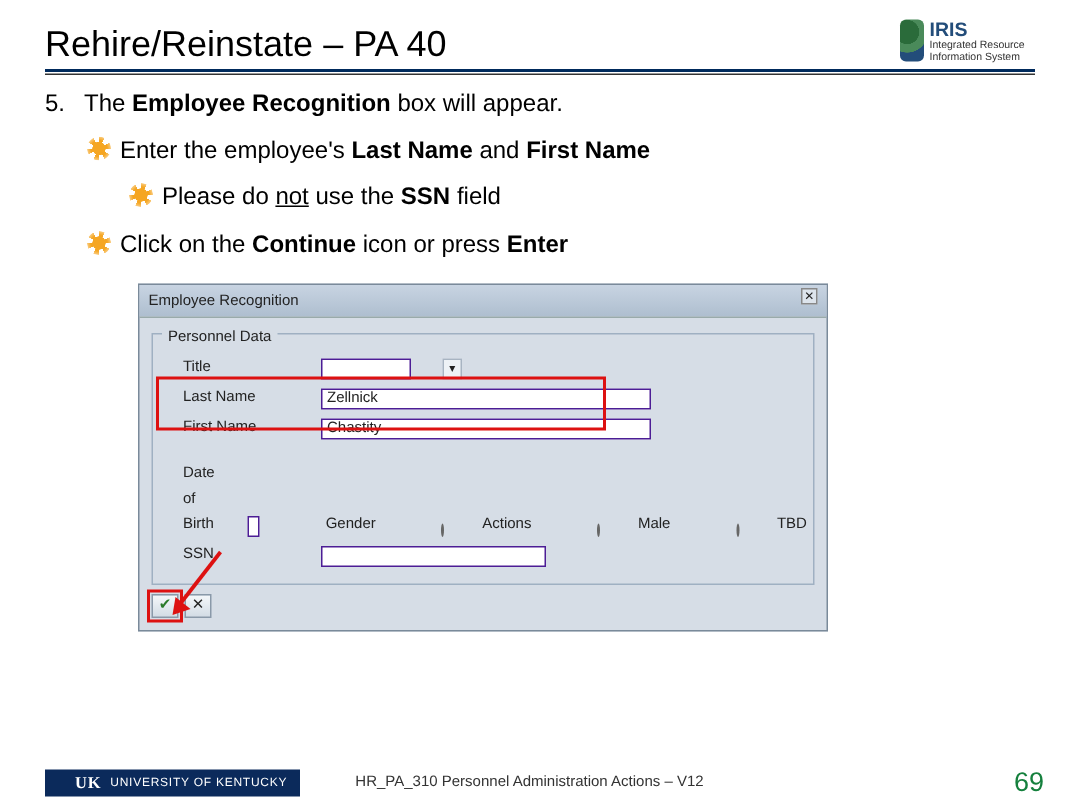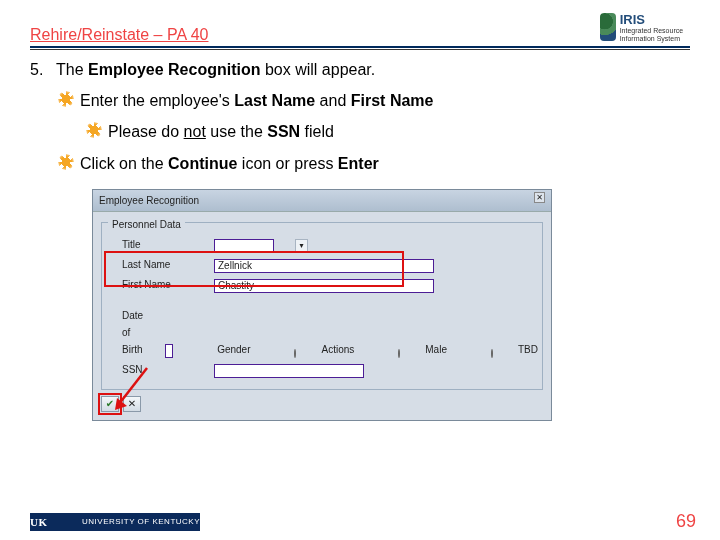--- a/index.html
+++ b/index.html
@@ -15,26 +15,25 @@
   .slide {
     padding: 10px 30px 0 30px;
   }
   .header-row {
     display: flex;
     align-items: flex-end;
     border-bottom: 2.5px solid #002a5c;
     padding-bottom: 2px;
   }
   .title {
-    font-size: 16px;
-    color: #ef4444;
+    font-size: 24px;
+    color: #000000;
     font-weight: normal;
     flex: 1;
     font-family: "Trebuchet MS", Verdana, sans-serif;
-    text-decoration: underline;
   }
   .logo {
     width: 90px;
     height: 34px;
     display: flex;
     align-items: center;
     gap: 4px;
   }
   .logo-mark {
     width: 28px; height: 28px;
@@ -118,25 +117,25 @@
 
   .footer {
     position:absolute; left:0; right:0; bottom:8px;
     display:flex; align-items:center; justify-content:space-between;
     padding: 0 24px 0 30px;
   }
   .uk {
     width:170px; height:18px;
     background:linear-gradient(90deg,#0b2a5b 0 100%);
     color:#fff; font-size:8px; letter-spacing:0.5px;
-    display:flex; align-items:center; padding-left:0; gap:6px;justify-content:space-between;
+    display:flex; align-items:center; padding-left:20px; gap:6px;
   }
   .uk b { font-size:11px; font-family: Georgia, serif;}
   .foot-center { font-size:10px; color:#333; text-align:center; flex:1; margin-left:-170px;}
-  .pagenum { color:#ef4444; font-size:18px; }
+  .pagenum { color:#15803d; font-size:18px; }
 </style>
 </head>
 <body>
 
 <div class="slide">
   <div class="header-row">
     <div class="title">Rehire/Reinstate – PA 40</div>
     <div class="logo">
       <div class="logo-mark"></div>
       <div>
@@ -235,14 +234,15 @@
     </div>
 
   </div>
 </div>
 
 <div class="footer">
   <div class="uk">
     <b>UK</b>
     <span>UNIVERSITY OF KENTUCKY</span>
   </div>
+  <div class="foot-center">HR_PA_310 Personnel Administration Actions – V12</div>
   <div class="pagenum">69</div>
 </div>
 
 </body></html>

